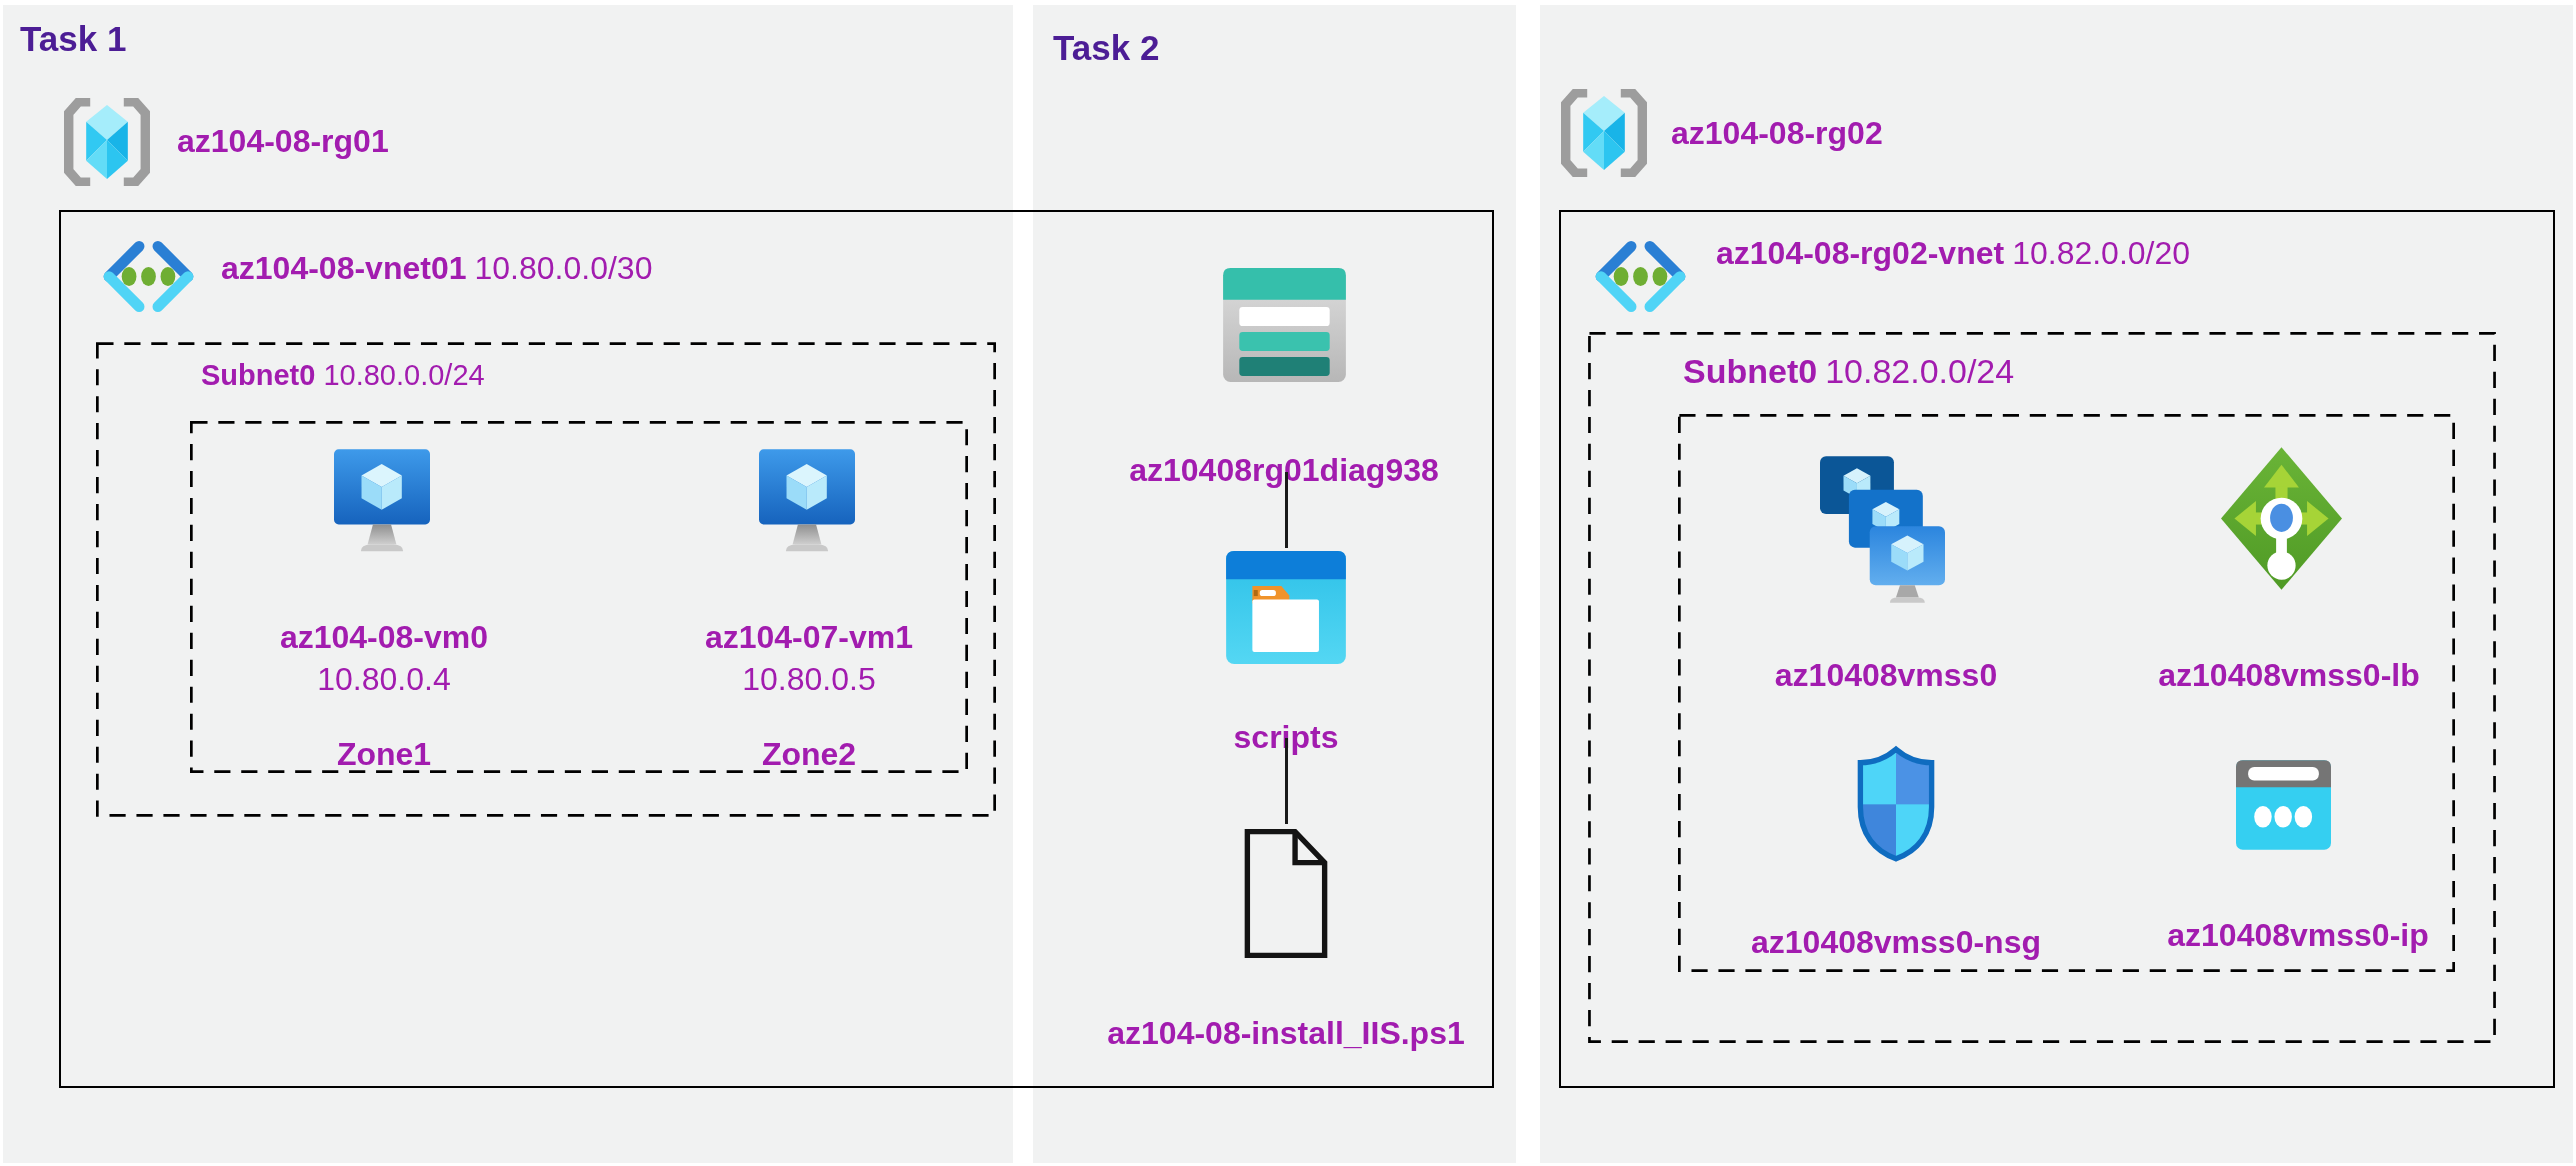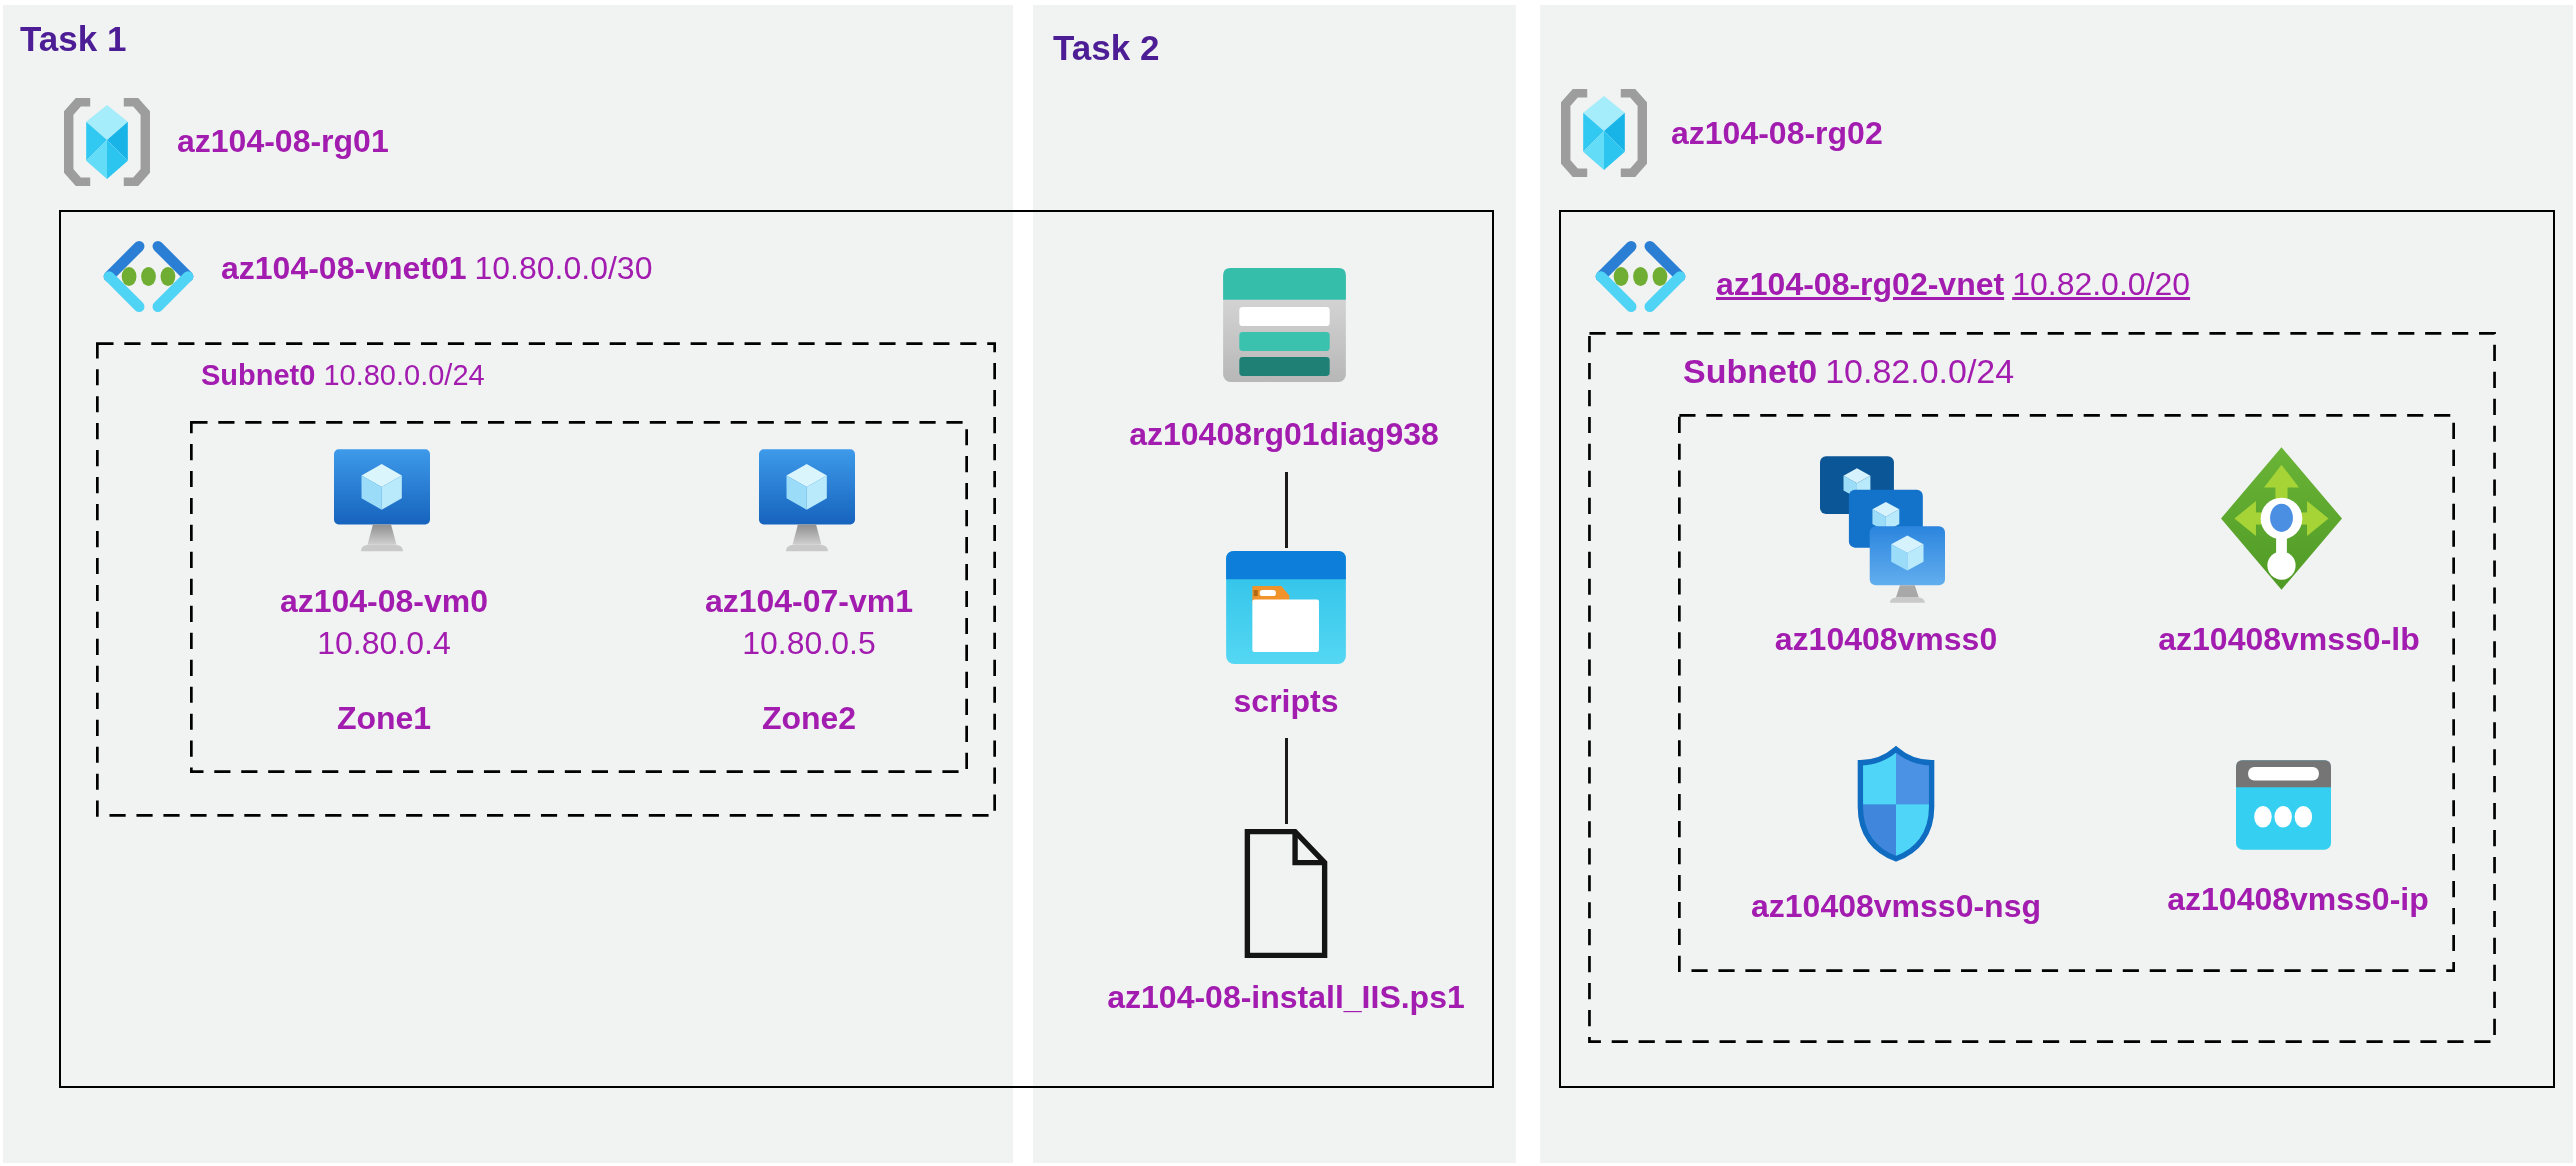--- a/index.html
+++ b/index.html
@@ -4,21 +4,21 @@
 <style>
   html,body{margin:0;padding:0;background:#ffffff;}
   #page{position:relative;width:2576px;height:1166px;background:#ffffff;
         font-family:"Liberation Sans",sans-serif;overflow:hidden;}
   .panel{position:absolute;top:5.4px;height:1158px;background:#f1f2f2;}
   .task-title{position:absolute;color:#4c1d95;font-weight:bold;font-size:35px;white-space:nowrap;}
   .box-solid{position:absolute;border:2.7px solid #000;}
   .dashed-box{position:absolute;}
   .label{position:absolute;font-size:32px;font-weight:bold;color:#a21caf;white-space:nowrap;line-height:1.1;}
   .reg{font-weight:normal;margin-left:8px;}
-  .centered{transform:translateX(-50%);text-align:center;}
+  .centered{transform:translateX(-50%);text-align:center;margin-top:36px;}
   .icon{position:absolute;}
   .conn{position:absolute;width:2.7px;background:#1a1a1a;}
   svg{display:block;}
 </style>
 </head>
 <body>
 
 <div id="page">
 
   <div class="panel" style="left:3.4px;width:1010px;"></div>
@@ -169,21 +169,21 @@
     <svg width="97" height="71" viewBox="0 0 144 106">
       <path d="M58,8 L13,53" stroke="#2a7fd4" stroke-width="16" stroke-linecap="round" fill="none"></path>
       <path d="M13,53 L58,98" stroke="#50d4f6" stroke-width="16" stroke-linecap="round" fill="none"></path>
       <path d="M86,8 L131,53" stroke="#2a7fd4" stroke-width="16" stroke-linecap="round" fill="none"></path>
       <path d="M131,53 L86,98" stroke="#50d4f6" stroke-width="16" stroke-linecap="round" fill="none"></path>
       <ellipse cx="43" cy="53" rx="11" ry="14" fill="#6fae33"></ellipse>
       <ellipse cx="72" cy="53" rx="11" ry="14" fill="#6fae33"></ellipse>
       <ellipse cx="101" cy="53" rx="11" ry="14" fill="#6fae33"></ellipse>
     </svg>
   </div>
-  <div class="label" style="left:1716px;top:267px;text-decoration:underline;"><span>az104-08-rg02-vnet</span><span class="reg">10.82.0.0/20</span></div>
+  <div class="label" style="left:1716px;top:236px;"><span>az104-08-rg02-vnet</span><span class="reg">10.82.0.0/20</span></div>
 
   <svg class="dashed-box" style="left:1588px;top:332px;" width="908" height="711" viewBox="0 0 1347 1055">
     <rect x="2" y="2" width="1343" height="1051" fill="none" stroke="#000" stroke-width="4" stroke-dasharray="24 16"></rect>
   </svg>
   <div class="label" style="left:1683px;top:353px;font-size:34px;"><span>Subnet0</span><span class="reg">10.82.0.0/24</span></div>
 
   <svg class="dashed-box" style="left:1678px;top:414px;" width="777" height="558" viewBox="0 0 1153 828">
     <rect x="2" y="2" width="1149" height="824" fill="none" stroke="#000" stroke-width="4" stroke-dasharray="24 16"></rect>
   </svg>
 

